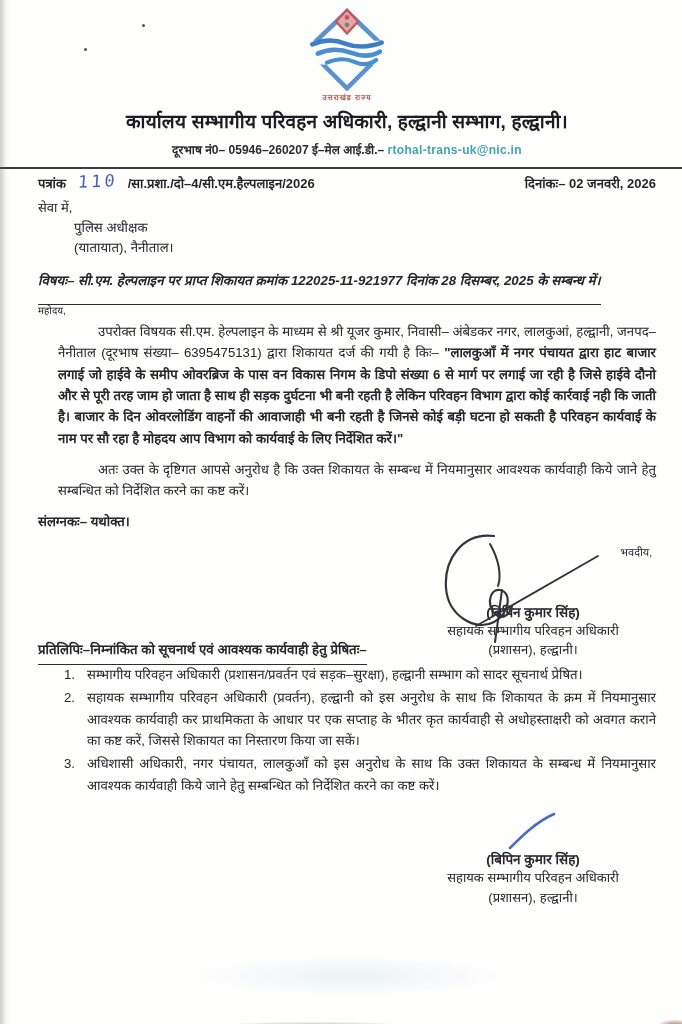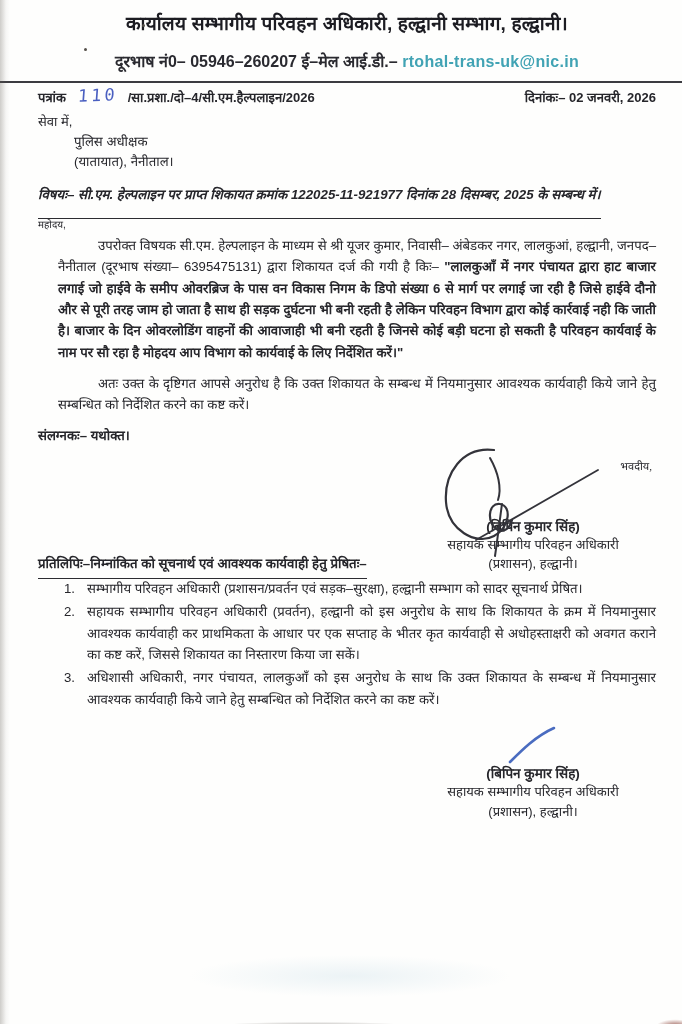--- a/index.html
+++ b/index.html
@@ -30,21 +30,21 @@
   .speck.s1 { left:142px; top:24px; width:3px; height:3px; }
   .speck.s2 { left:84px;  top:48px; width:3px; height:3px; }
 
   .content { position:relative; padding:6px 26px 0 38px; z-index:2; }
 
   
   .letterhead { text-align:center; }
   .emblem { display:inline-block; }
   .emblem-caption { font-size:7.5px; color:#b4574f; letter-spacing:1px; margin-top:-4px; font-weight:bold; }
   .office-title { font-size:19px; font-weight:bold; color:#1c1c22; margin-top:4px; letter-spacing:0.2px; }
-  .contact-line { font-size:16px; font-weight:bold; color:#2a2a30; margin-top:14px; }
+  .contact-line { font-size:12px; font-weight:bold; color:#2a2a30; margin-top:7px; }
   .contact-line .email { color:#41a3b4; font-weight:bold; letter-spacing:0.3px; }
   .head-rule { border:0; border-top:2px solid #3c3c41; margin:9px -26px 0 -38px; }
 
   
   .ref-row { display:flex; justify-content:space-between; align-items:flex-end; margin-top:5px; font-size:13px; }
   .ref-left { display:flex; align-items:flex-start; gap:6px; font-weight:bold; }
   .handwritten-no {
     color:#4a5fc0; font-size:17px; font-weight:normal; letter-spacing:3px;
     transform:skewX(-6deg) rotate(-2deg); display:inline-block; margin:-3px 4px 0 6px;
     font-family:"DejaVu Sans Mono",monospace;
@@ -88,20 +88,39 @@
 <div class="page">
   <div class="edge-left"></div>
   <div class="haze"></div>
   <div class="bottom-smudge"></div>
   <div class="speck s1"></div>
   <div class="speck s2"></div>
 
   <div class="content">
 
     <div class="letterhead">
+      <div class="emblem">
+        <svg width="92" height="86" viewBox="0 0 100 94">
+
+          <path d="M50 6 L93 47 L50 90 L7 47 Z" fill="none" stroke="#4a86c8" stroke-width="5" stroke-linejoin="miter" opacity="0.9"></path>
+
+          <rect x="2" y="38" width="96" height="26" fill="#fefefd"></rect>
+
+          <path d="M12 42 Q30 34 48 41 T88 40" fill="none" stroke="#3d7fc4" stroke-width="5" stroke-linecap="round"></path>
+          <path d="M18 52 Q36 44 54 51 T86 50" fill="none" stroke="#4a8fd0" stroke-width="5" stroke-linecap="round"></path>
+          <path d="M28 62 Q44 55 58 61 T82 59" fill="none" stroke="#4a8fd0" stroke-width="4.5" stroke-linecap="round"></path>
+
+          <g transform="translate(50 17)">
+            <path d="M0 -13 L12 0 L0 13 L-12 0 Z" fill="#e2a7ab" stroke="#c2565e" stroke-width="2.5"></path>
+            <circle cx="0" cy="-4.5" r="2.6" fill="#c2565e"></circle>
+            <circle cx="0" cy="3.5" r="2.6" fill="#6b8f5a"></circle>
+          </g>
+        </svg>
+        <div class="emblem-caption">उत्तराखंड राज्य</div>
+      </div>
       <div class="office-title">कार्यालय सम्भागीय परिवहन अधिकारी, हल्द्वानी सम्भाग, हल्द्वानी।</div>
       <div class="contact-line">
         <span>दूरभाष नं0– 05946–260207 ई–मेल आई.डी.–</span>
         <span class="email">rtohal-trans-uk@nic.in</span>
       </div>
     </div>
     <hr class="head-rule">
 
     <div class="ref-row">
       <div class="ref-left">

